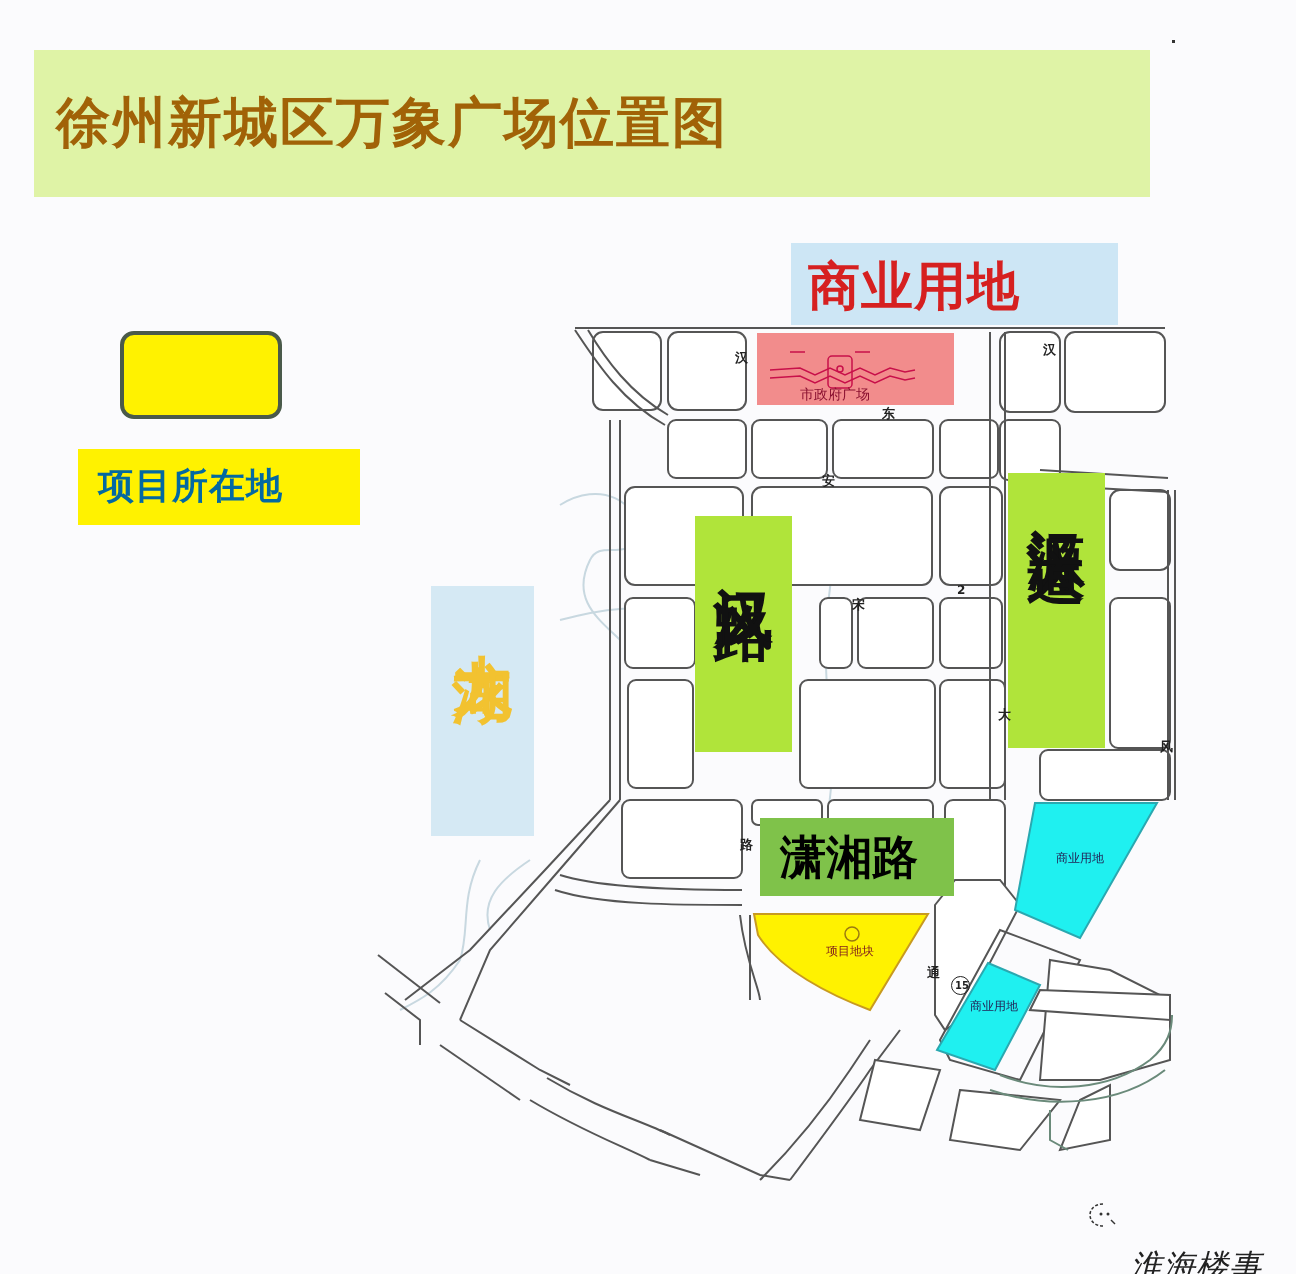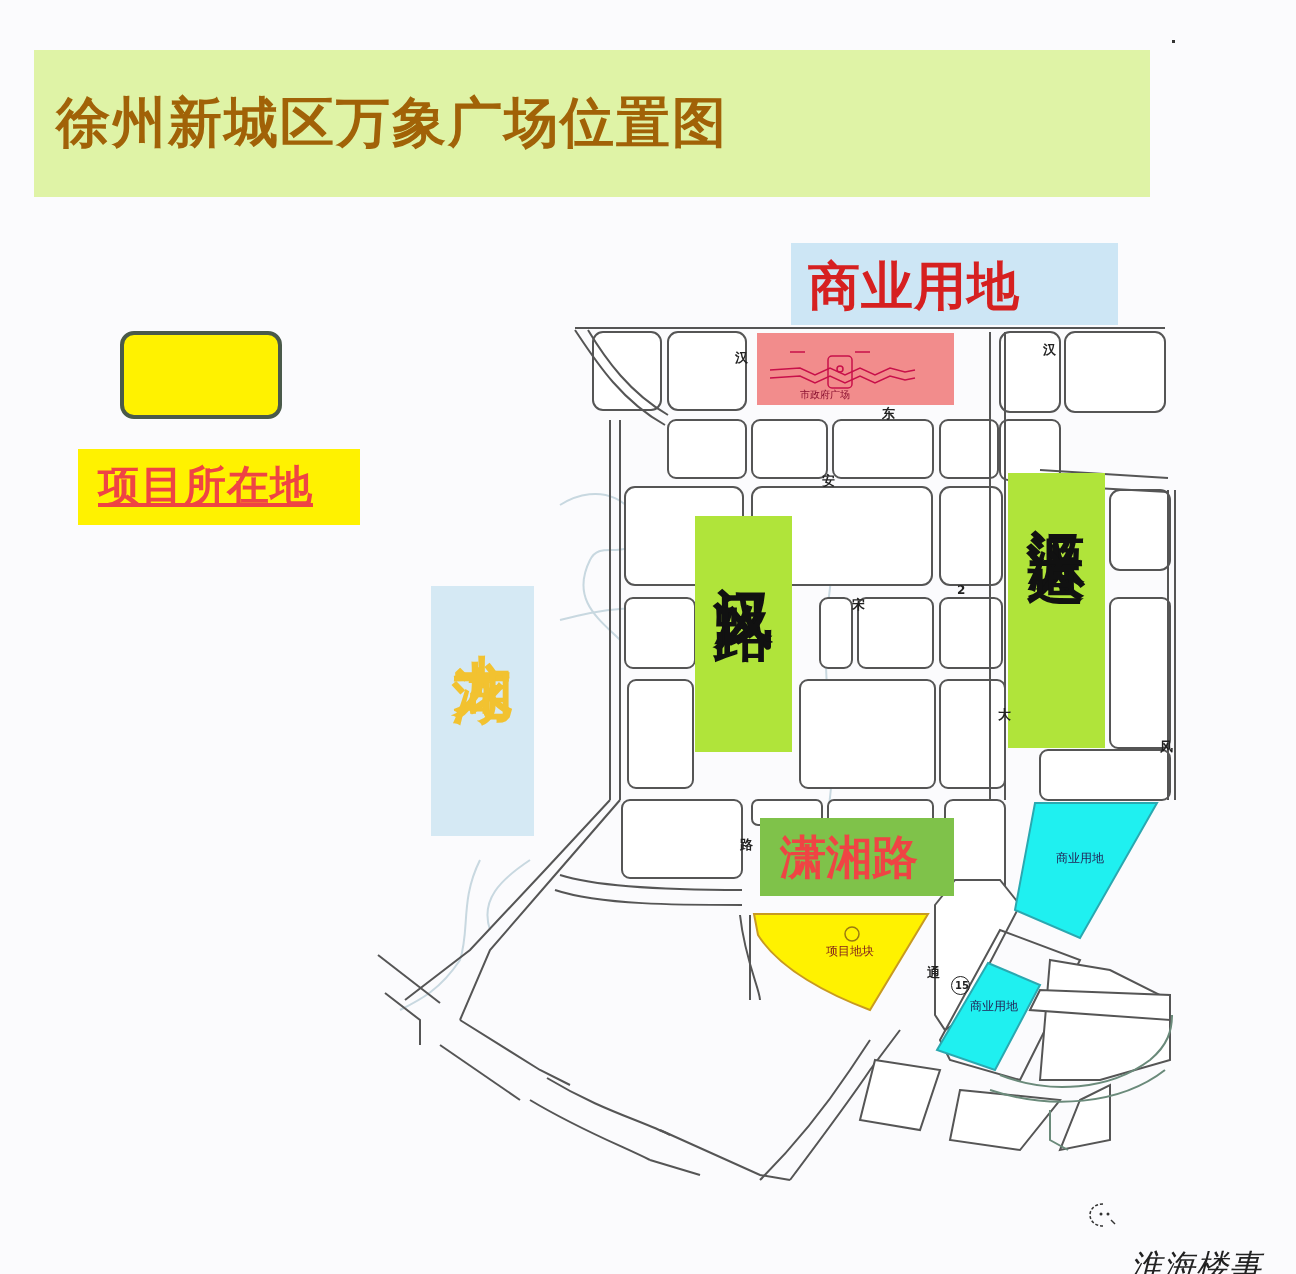--- a/index.html
+++ b/index.html
@@ -25,38 +25,38 @@
     left:808px; top:255px; font-size:52px; line-height:62px; color:#d62020;
     font-weight:bold; white-space:nowrap; letter-spacing:1px;
   }
 
   .legend-swatch {
     left:120px; top:331px; width:162px; height:88px;
     background:#fff200; border:4px solid #4a5a4a; border-radius:14px; box-sizing:border-box;
   }
   .legend-label-box { left:78px; top:449px; width:282px; height:76px; background:#fff200; }
   .legend-label {
-    left:98px; top:458px; font-size:42px; line-height:56px; color:#ef4444;
-    font-weight:bold; white-space:nowrap; letter-spacing:1px;text-decoration:underline;
+    left:98px; top:458px; font-size:36px; line-height:56px; color:#0369a1;
+    font-weight:bold; white-space:nowrap; letter-spacing:1px;
   }
 
   .lake-box { left:431px; top:586px; width:103px; height:250px; background:#d5e9f4; }
   .vtext {
     writing-mode:vertical-rl; text-orientation:upright; font-weight:bold; white-space:nowrap;
   }
   .lake-text { left:448px; top:606px; font-size:60px; line-height:70px; color:#f2c230; letter-spacing:6px; }
 
   .hanfeng-box { left:695px; top:516px; width:97px; height:236px; background:#b0e43a; }
   .hanfeng-text { left:712px; top:540px; font-size:60px; line-height:64px; color:#111; letter-spacing:8px; }
 
   .hanyuan-box { left:1008px; top:473px; width:97px; height:275px; background:#b0e43a; }
   .hanyuan-text { left:1024px; top:484px; font-size:58px; line-height:64px; color:#111; letter-spacing:6px; }
 
   .xiaoxiang-box { left:760px; top:818px; width:194px; height:78px; background:#7fc24a; }
-  .xiaoxiang-text { left:780px; top:828px; font-size:46px; line-height:58px; color:#ef4444; font-weight:bold; white-space:nowrap; }
+  .xiaoxiang-text { left:780px; top:828px; font-size:46px; line-height:58px; color:#000000; font-weight:bold; white-space:nowrap; }
 
   .road-label { font-size:13px; color:#222; font-weight:bold; line-height:14px; }
   .plot-label { font-size:12px; color:#7f1d1d; line-height:13px; white-space:nowrap; }
   .num-label { font-size:12px; color:#222; font-weight:bold; }
 
   .watermark-icon { left:1087px; top:1200px; width:32px; height:30px; }
   .watermark-text {
     left:1130px; top:1200px; font-size:32px; line-height:36px; color:#222;
     white-space:nowrap; font-style:italic; letter-spacing:1px;margin-top:48px;
   }
@@ -206,21 +206,21 @@
 <div class="abs road-label" style="left:998px;top:708px;">大</div>
 <div class="abs road-label" style="left:1160px;top:740px;">风</div>
 <div class="abs num-label" style="left:957px;top:583px;">2</div>
 <div class="abs num-label" style="left:951px;top:976px;border:1.5px solid #222;border-radius:50%;width:17px;height:17px;text-align:right;line-height:17px;font-size:10px;">15</div>
 <div class="abs road-label" style="left:740px;top:838px;">路</div>
 <div class="abs road-label" style="left:927px;top:966px;">通</div>
 
 <div class="abs plot-label" style="left:826px;top:945px;">项目地块</div>
 <div class="abs plot-label" style="left:1056px;top:852px;color:#225;">商业用地</div>
 <div class="abs plot-label" style="left:970px;top:1000px;color:#225;">商业用地</div>
-<div class="abs plot-label" style="left:800px;top:388px;font-size:10px;color:#8a1030;">市政府广场</div>
+<div class="abs plot-label" style="left:800px;top:388px;font-size:14px;color:#8a1030;">市政府广场</div>
 
 <div class="abs watermark-icon">
   <svg width="32" height="30" viewBox="0 0 32 30">
     <path d="M16 4 C8 4 3 9 3 15 C3 21 8 26 16 26" fill="none" stroke="#333" stroke-width="1.5" stroke-dasharray="3 2"></path>
     <circle cx="14" cy="14" r="1.5" fill="#333"></circle>
     <circle cx="21" cy="14" r="1.5" fill="#333"></circle>
     <path d="M24 20 L28 24" stroke="#333" stroke-width="1.5"></path>
   </svg>
 </div>
 <div class="abs watermark-text">淮海楼事</div>

